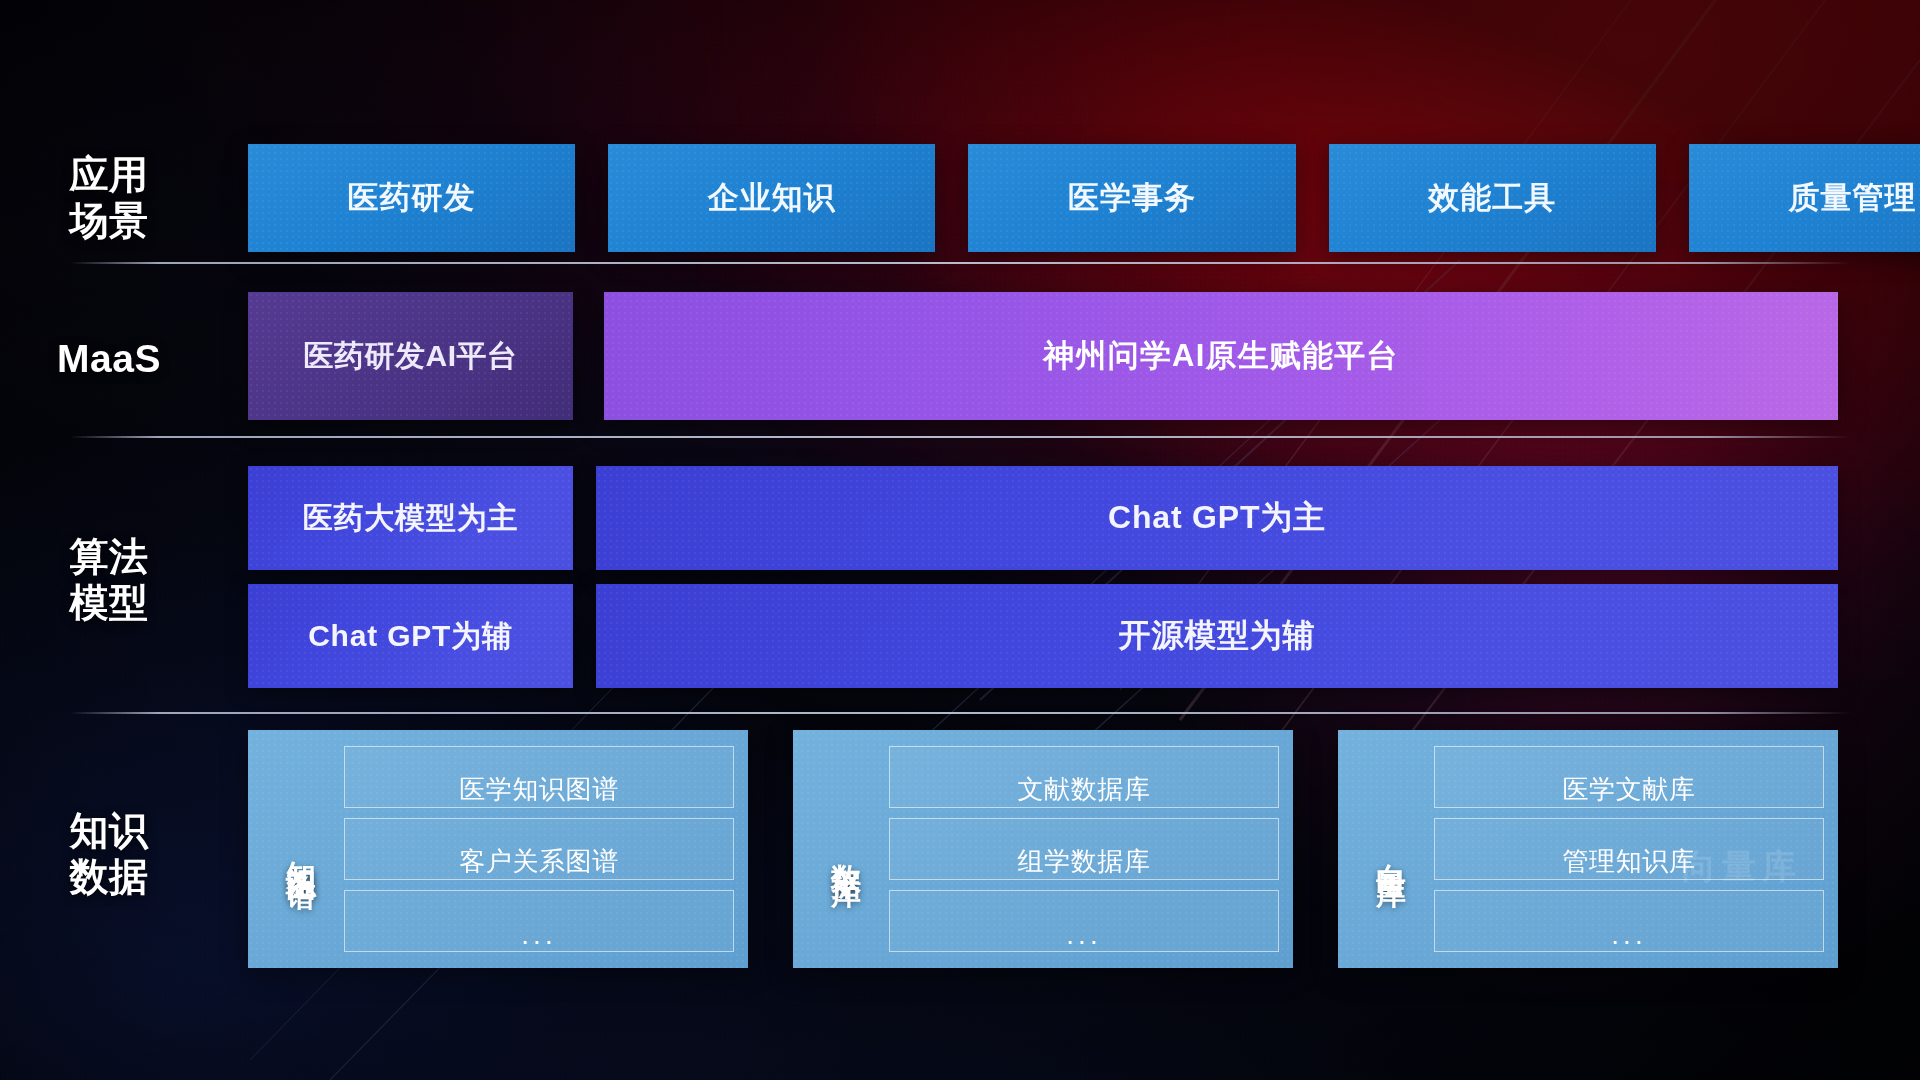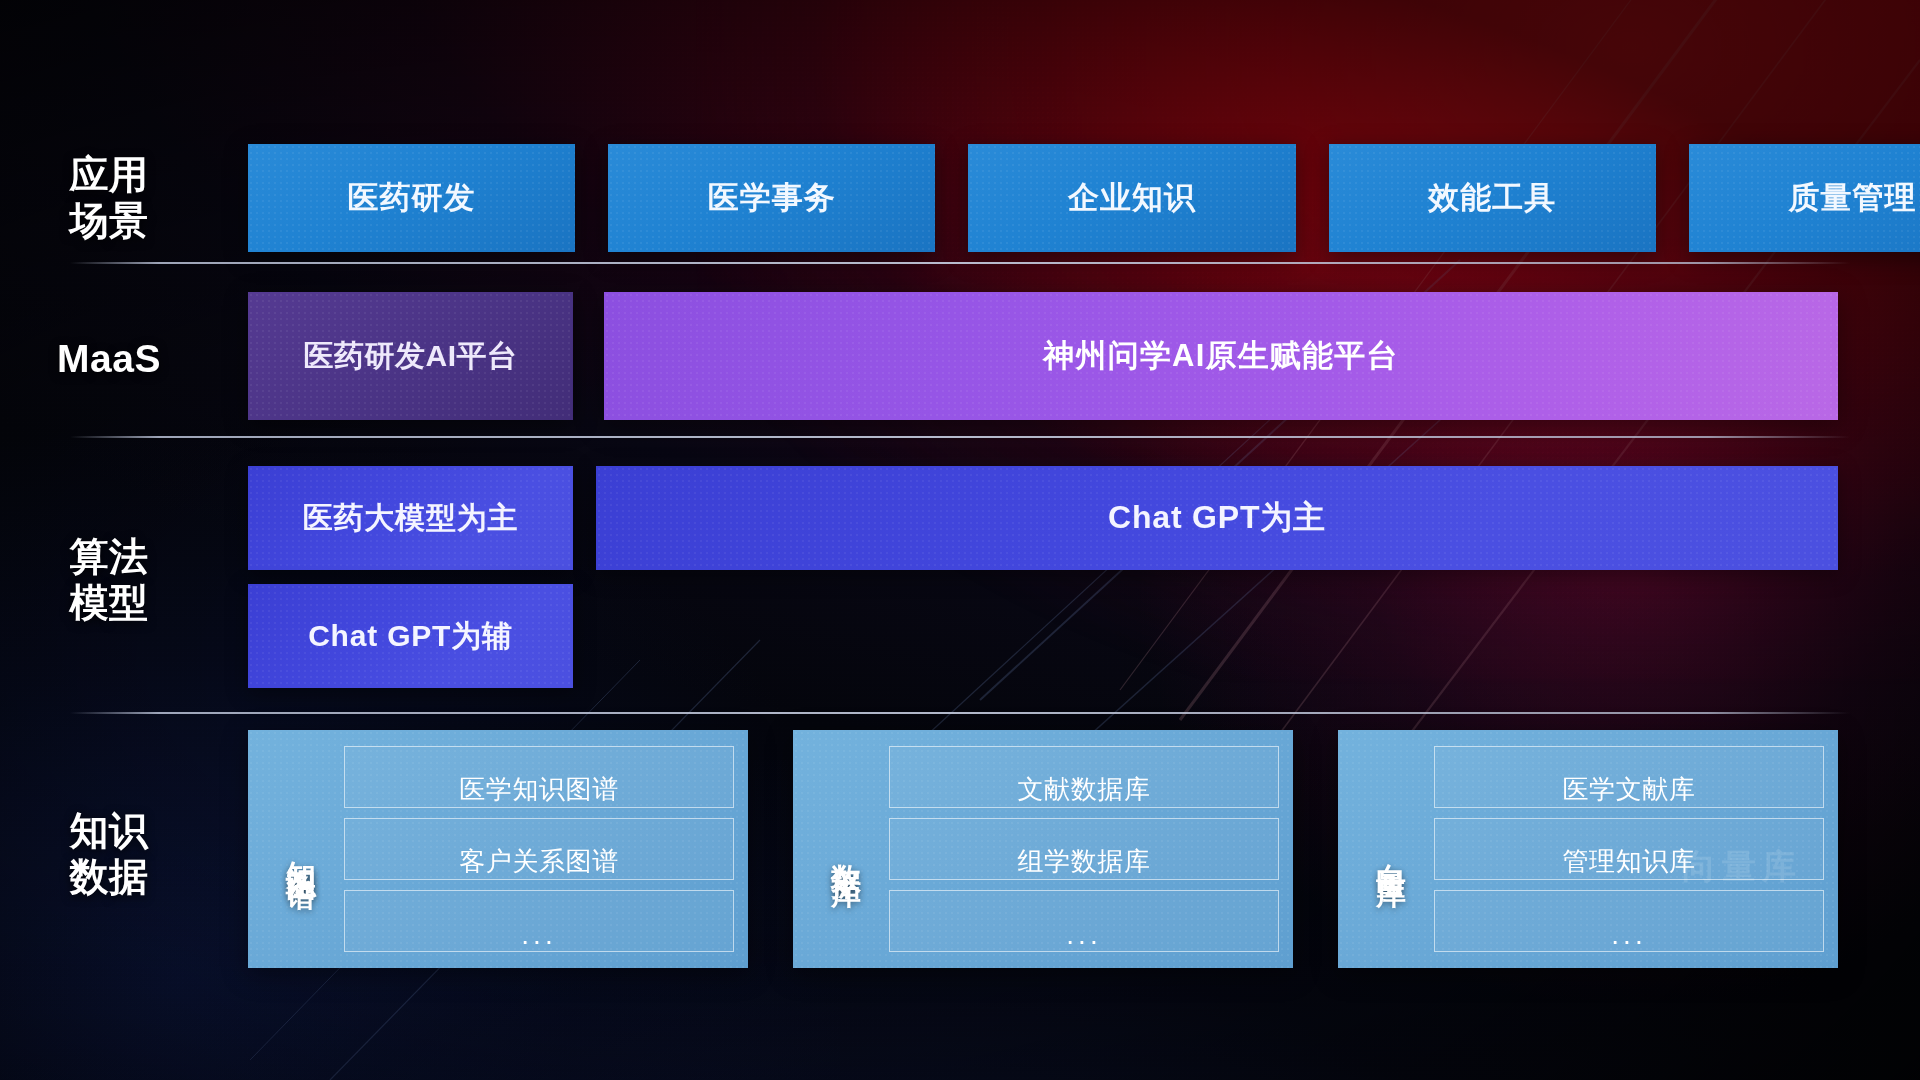--- a/index.html
+++ b/index.html
@@ -234,24 +234,24 @@
   <div class="row" id="row-apps">
     <div class="rowlabel" style="top:24px;">
       <div>应用</div>
       <div>场景</div>
     </div>
     <div class="apps-track">
       <div class="app-card">
         <span>医药研发</span>
       </div>
       <div class="app-card">
+        <span>企业知识</span>
+      </div>
+      <div class="app-card">
         <span>医学事务</span>
-      </div>
-      <div class="app-card">
-        <span>企业知识</span>
       </div>
       <div class="app-card">
         <span>效能工具</span>
       </div>
       <div class="app-card">
         <span>质量管理</span>
       </div>
     </div>
   </div>
 
@@ -276,20 +276,23 @@
     </div>
     <div class="algo-cell" id="algo-l1">
       <span>医药大模型为主</span>
     </div>
     <div class="algo-cell" id="algo-r1">
       <span>Chat GPT为主</span>
     </div>
     <div class="algo-cell" id="algo-l2">
       <span>Chat GPT为辅</span>
     </div>
+    <div class="algo-cell" id="algo-r2">
+      <span>开源模型为辅</span>
+    </div>
   </div>
 
   <div class="divider" style="top:712px;"></div>
 
   <div class="row" id="row-know">
     <div class="rowlabel" style="top:78px;">
       <div>知识</div>
       <div>数据</div>
     </div>
 

